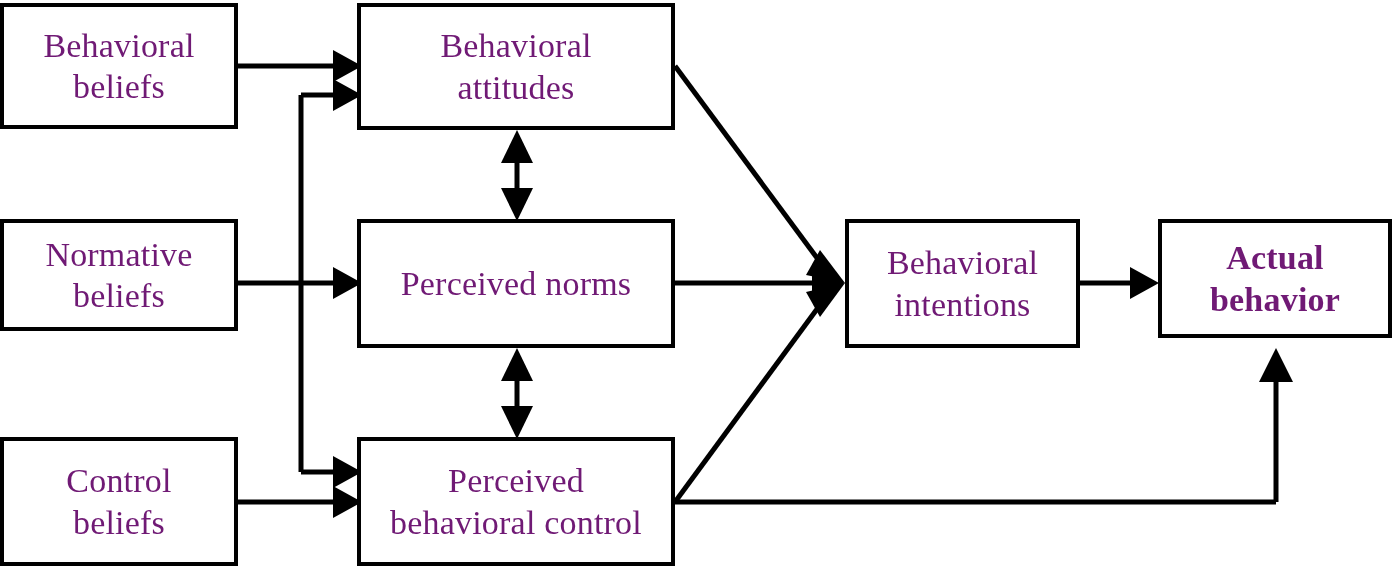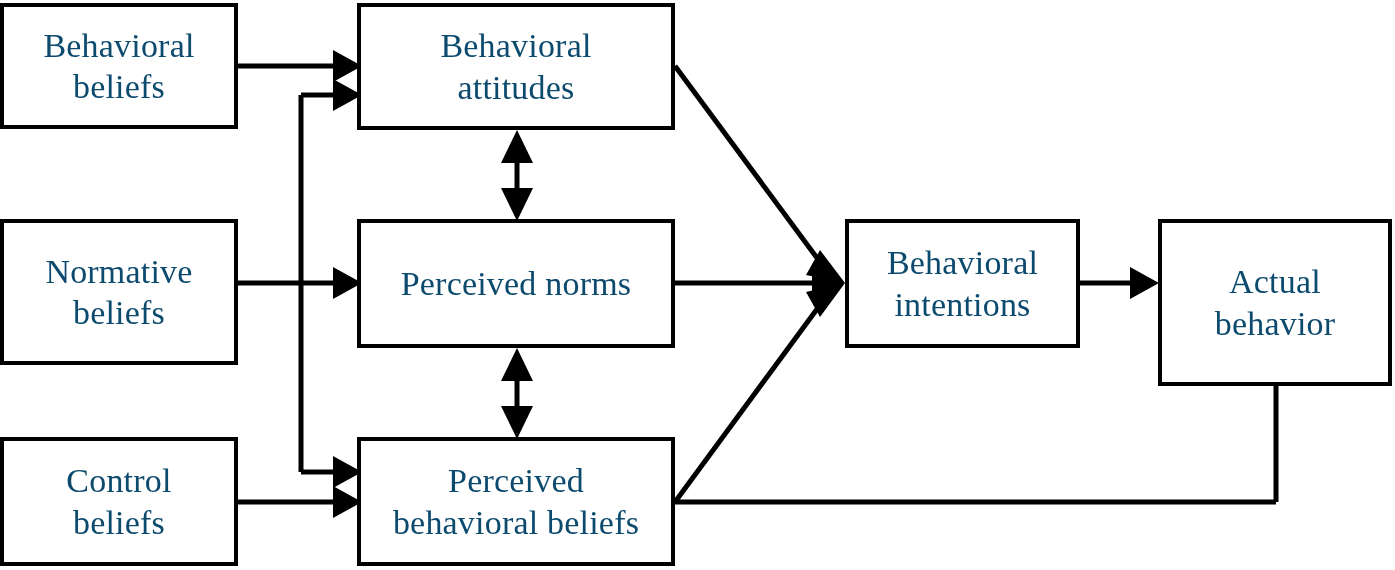--- a/index.html
+++ b/index.html
@@ -34,21 +34,21 @@
     align-items: center;
     justify-content: center;
     text-align: center;
     z-index: 5;
   }
   .node-label {
     display: block;
     font-family: "Liberation Serif", "DejaVu Serif", serif;
     font-size: 34px;
     line-height: 1.22;
-    color: #0c4a6e;
+    color: #701a75;
     letter-spacing: 0.2px;
     white-space: pre-line;
     padding: 0 6px;
   }
 </style>
 </head>
 <body>
 
 <div id="diagram-canvas">
 
@@ -117,47 +117,47 @@
       <polygon points="1276,348 1293,382 1259,382" fill="#000"></polygon>
     </g>
 
   </svg>
 
   <div class="node-box" style="left:0px; top:3px; width:238px; height:126px;">
     <span class="node-label">Behavioral
 beliefs</span>
   </div>
 
-  <div class="node-box" style="left:0px; top:219px; width:238px; height:146px;">
+  <div class="node-box" style="left:0px; top:219px; width:238px; height:112px;">
     <span class="node-label">Normative
 beliefs</span>
   </div>
 
   <div class="node-box" style="left:0px; top:437px; width:238px; height:129px;text-align:center;">
     <span class="node-label">Control
 beliefs</span>
   </div>
 
   <div class="node-box" style="left:357px; top:3px; width:318px; height:127px;">
     <span class="node-label">Behavioral
 attitudes</span>
   </div>
 
   <div class="node-box" style="left:357px; top:219px; width:318px; height:129px;">
     <span class="node-label">Perceived norms</span>
   </div>
 
   <div class="node-box" style="left:357px; top:437px; width:318px; height:129px;">
     <span class="node-label">Perceived
-behavioral beliefs</span>
+behavioral control</span>
   </div>
 
   <div class="node-box" style="left:845px; top:219px; width:235px; height:129px;">
     <span class="node-label">Behavioral
 intentions</span>
   </div>
 
-  <div class="node-box" style="left:1158px; top:219px; width:234px; height:167px;">
+  <div class="node-box" style="left:1158px; top:219px; width:234px; height:119px;font-weight:bold;">
     <span class="node-label">Actual
 behavior</span>
   </div>
 
 </div>
 
 </body></html>

